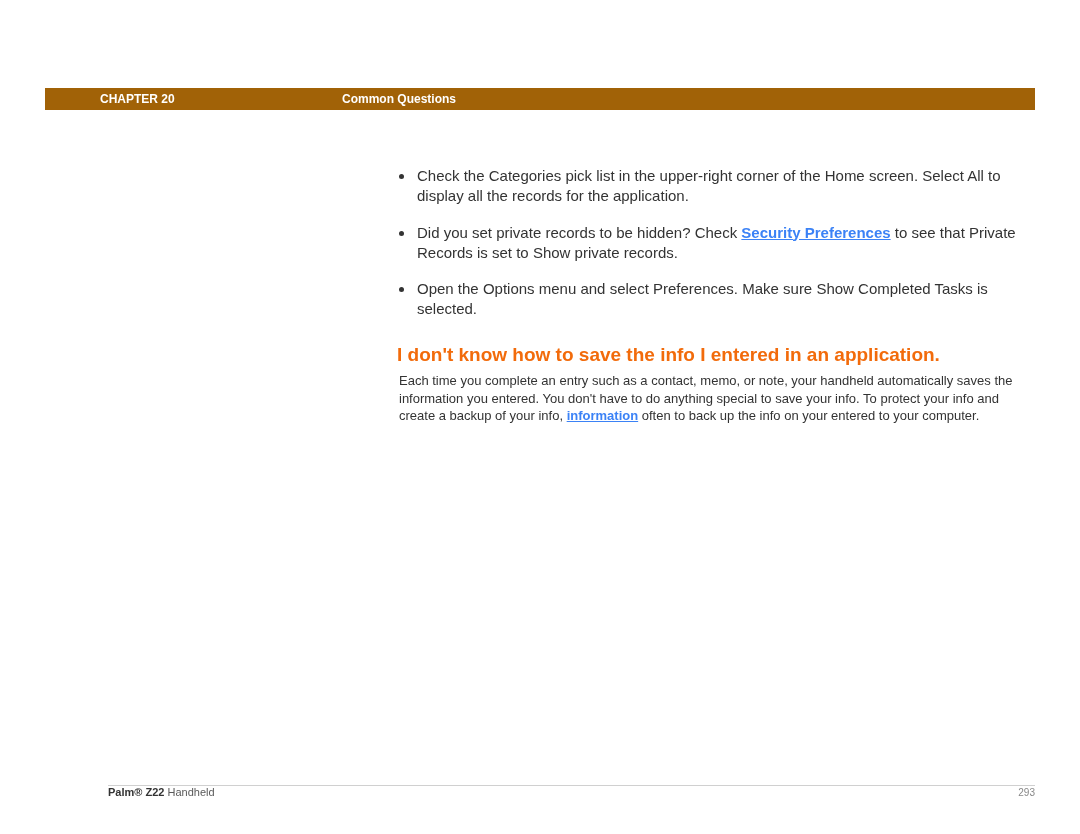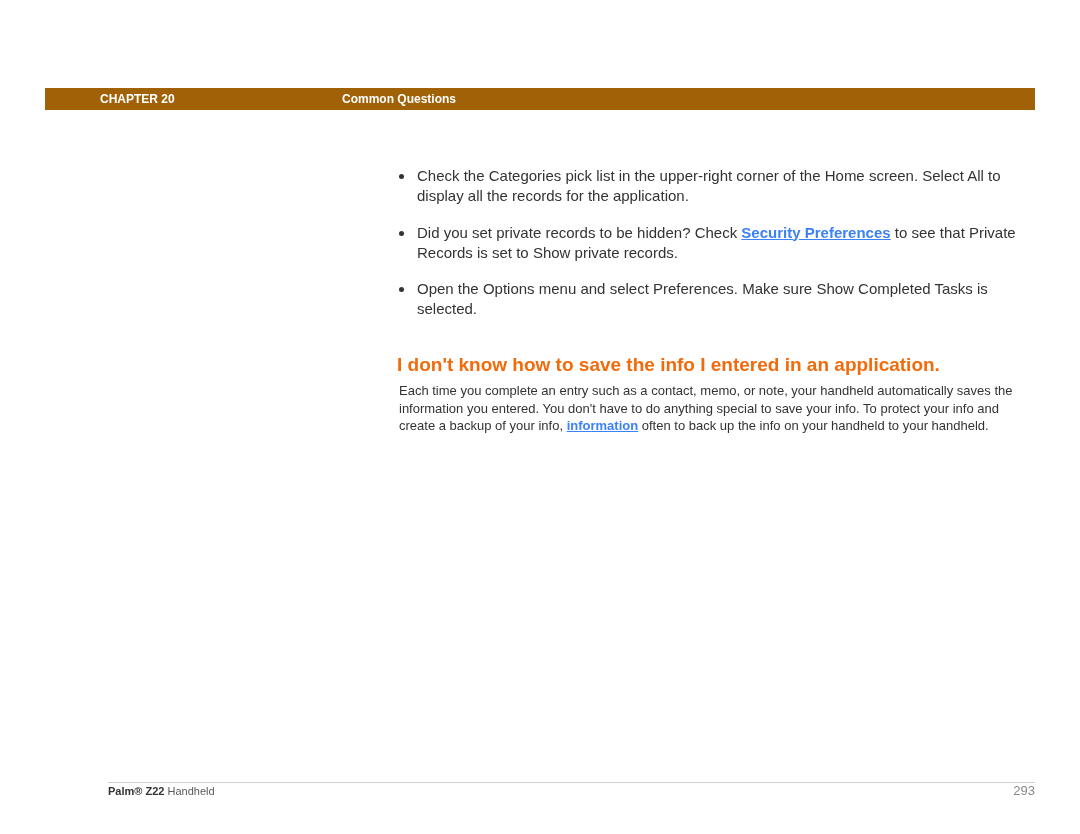--- a/index.html
+++ b/index.html
@@ -68,41 +68,41 @@
     line-height: 1.35;
     color: #333;
     padding-left: 2px;
   }
   .inline-link {
     font-weight: 700;
     text-decoration: underline;
     color: #3b82f6;
   }
   .sect2 {
-    margin-top: 34px;
+    margin-top: 24px;
   }
   .footer {
     position: absolute;
     bottom: 36px;
     left: 108px;
     right: 45px;
     border-top: 1px solid #d0d0d0;
     padding-top: 0;
     font-size: 11px;
     color: #5a5a5a;
     display: flex;
     justify-content: space-between;
     align-items: baseline;
   }
   .footer-left .strong {
     font-weight: 700;
     color: #333;
   }
   .footer-page {
-    font-size: 13px;
+    font-size: 10px;
     color: #888;
   }
 </style>
 </head>
 <body>
 
 <div class="header-bar">
   <span class="header-chapter">CHAPTER 20</span>
   <span class="header-title">Common Questions</span>
 </div>
@@ -117,21 +117,21 @@
       <span>Did you set private records to be hidden? Check </span><a class="inline-link">Security Preferences</a><span> to see that Private Records is set to Show private records.</span>
     </li>
     <li>
       <span>Open the Options menu and select Preferences. Make sure Show Completed Tasks is selected.</span>
     </li>
   </ul>
 
   <div class="sect2">
     <h2 class="section-heading">I don't know how to save the info I entered in an application.</h2>
     <p class="body-para">
-      <span>Each time you complete an entry such as a contact, memo, or note, your handheld automatically saves the information you entered. You don't have to do anything special to save your info. To protect your info and create a backup of your info, </span><a class="inline-link">information</a><span> often to back up the info on your handheld to your handheld.</span>
+      <span>Each time you complete an entry such as a contact, memo, or note, your handheld automatically saves the information you entered. You don't have to do anything special to save your info. To protect your info and create a backup of your info, </span><a class="inline-link">information</a><span> often to back up the info on your entered to your computer.</span>
     </p>
   </div>
 
 </div>
 
 <div class="footer">
   <div class="footer-left">
     <span class="strong">Palm® Z22</span><span> Handheld</span>
   </div>
   <div class="footer-page">293</div>

